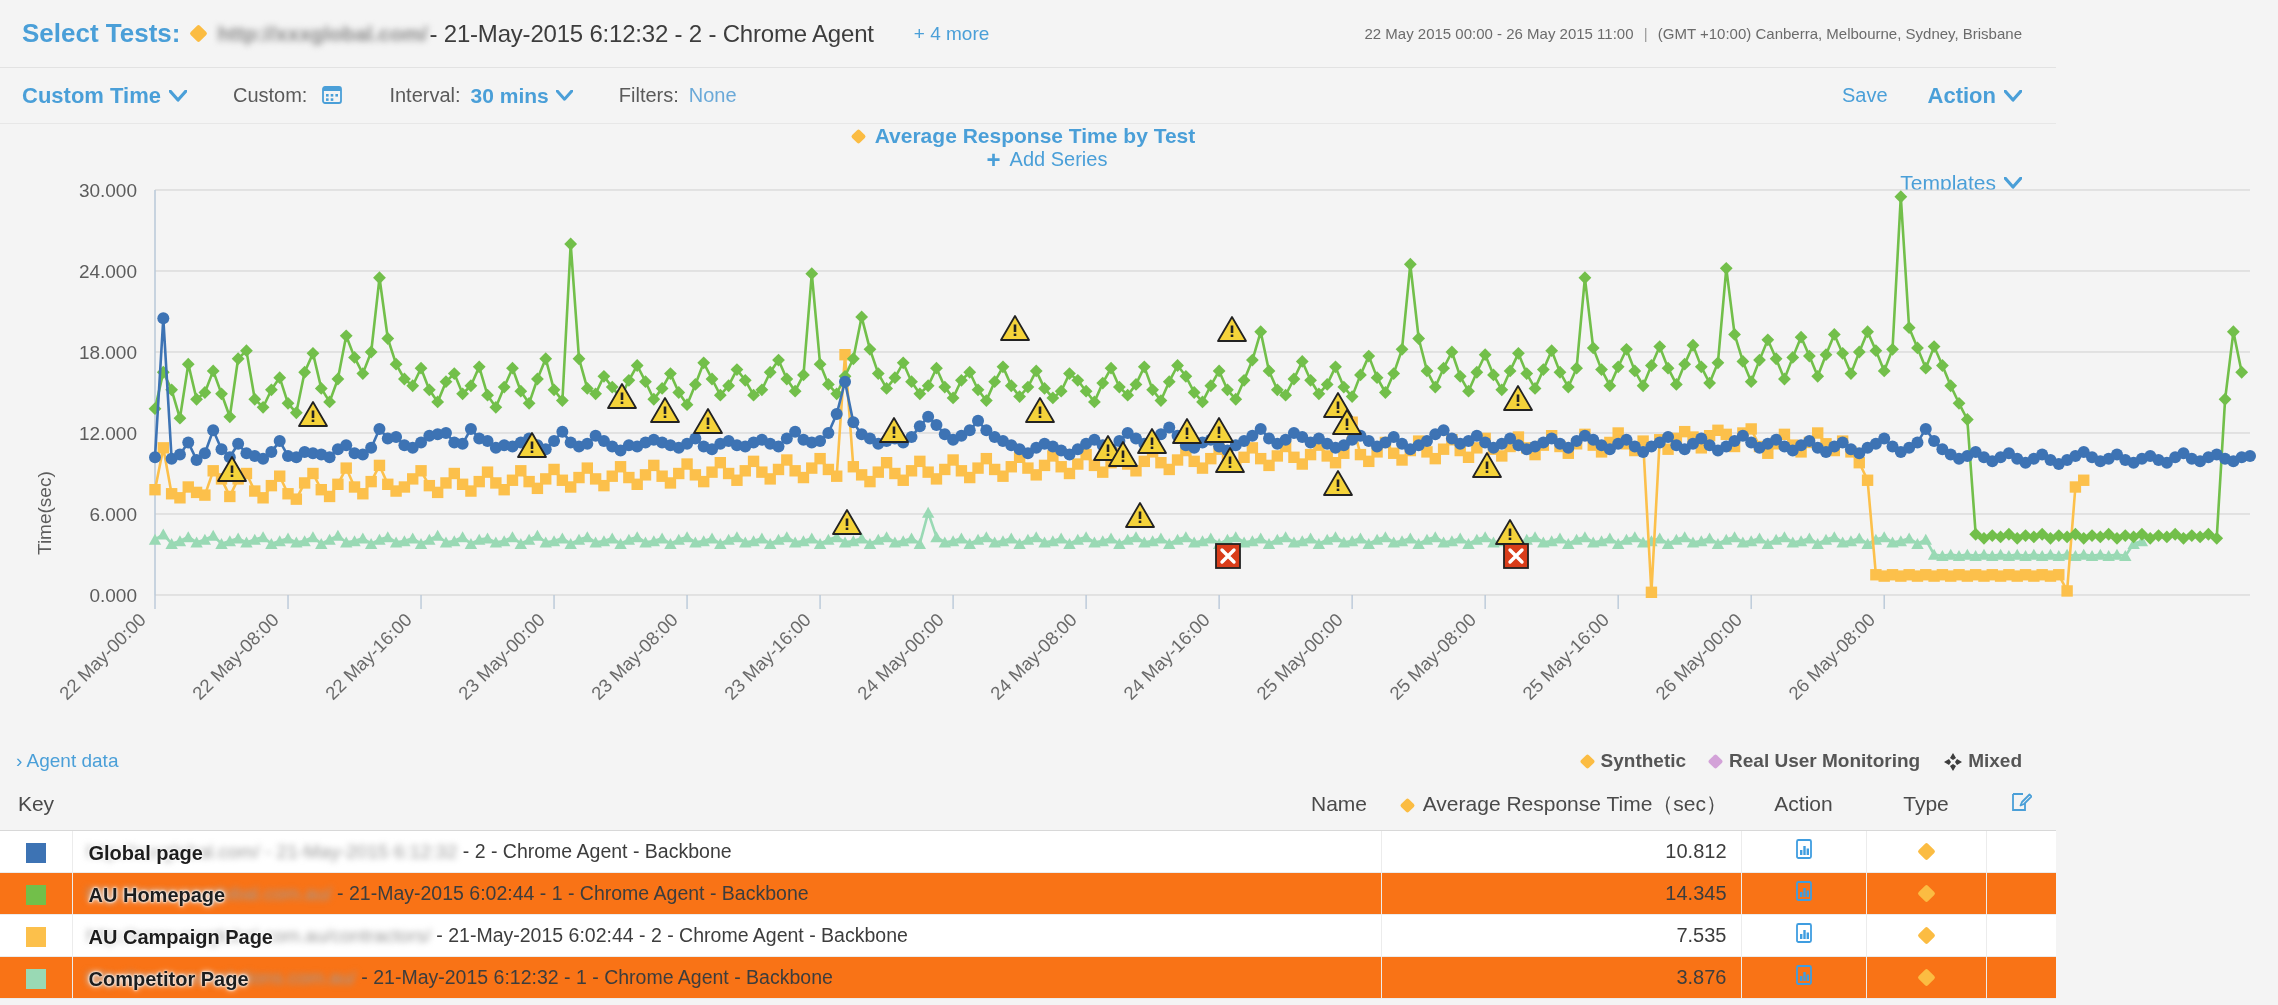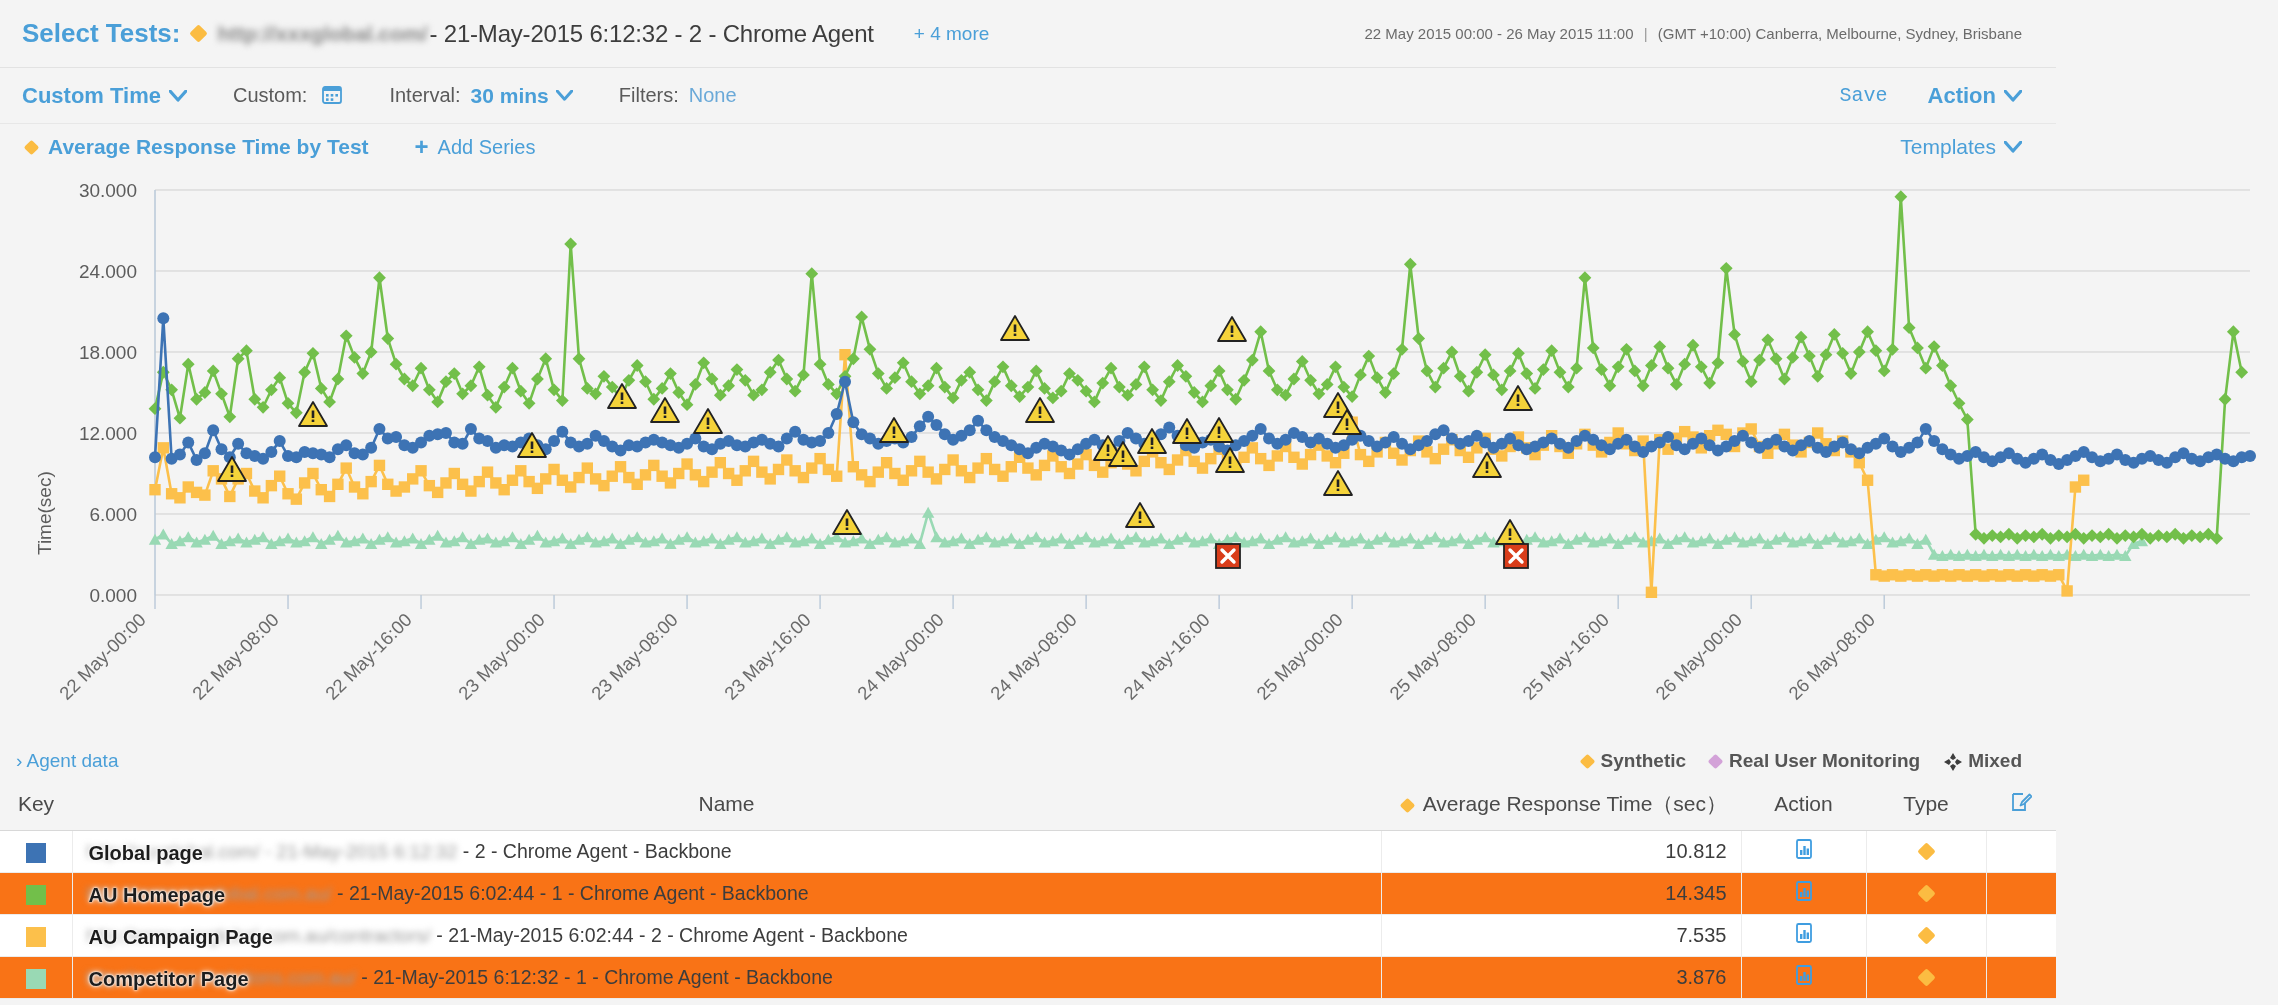--- a/index.html
+++ b/index.html
@@ -53,26 +53,27 @@
     padding: 0 34px 0 22px;
     border-bottom: 1px solid #e7e7e7;
   }
   .tb-link { color: #4a9fd8; font-size: 22px; font-weight: 600; display: inline-flex; align-items: center; gap: 8px; }
   .caret { font-size: 16px; line-height: 1; }
   .tb-static { color: #5a5a5a; font-size: 20px; margin-left: 46px; }
   .tb-val { color: #4a9fd8; font-size: 21px; font-weight: 600; margin-left: 10px; display: inline-flex; align-items: center; gap: 7px; }
   .tb-none { color: #6aa9d8; font-size: 20px; margin-left: 10px; }
   .cal-icon { margin-left: 14px; display: inline-block; }
   .tb-right { margin-left: auto; display: flex; align-items: center; gap: 40px; }
-  .tb-save { color: #4a9fd8; font-size: 20px; font-family: Liberation Mono, monospace; }
+  .tb-save { color: #4a9fd8; font-size: 20px; }
 
   
   .series-row {
     height: 46px; display: flex; align-items: center;
     padding: 0 34px 0 26px;
+    flex-direction: column;
   }
   .series-name { color: #4a9fd8; font-size: 21px; font-weight: bold; display: inline-flex; align-items: center; gap: 11px; }
   .add-series { color: #4a9fd8; font-size: 20px; margin-left: 46px; display: inline-flex; align-items: center; gap: 9px; }
   .plus { font-weight: bold; font-size: 24px; line-height: 0.8; }
 
   
   .chart-wrap { position: relative; height: 570px; }
   .chart-svg { display: block; }
   .ylabel {
     position: absolute; left: 34px; top: 385px;
@@ -84,21 +85,21 @@
   .belowchart { display: flex; align-items: center; padding: 0 34px 0 16px; height: 42px; }
   .hide-data { color: #4a9fd8; font-size: 19px; }
   .legend { margin-left: auto; display: flex; align-items: center; gap: 10px; font-size: 19px; color: #555; }
   .legend span.lg-item { display: inline-flex; align-items: center; gap: 8px; margin-left: 14px; font-weight: bold; }
   .mixed-ic { display: inline-block; width: 16px; height: 16px; position: relative; }
 
   
   .tbl { width: 100%; border-collapse: collapse; font-size: 20px; table-layout: fixed; }
   .tbl th {
     font-weight: normal; color: #4a4a4a; font-size: 21px;
-    padding: 8px 14px 12px 14px; text-align: center; background: #f4f4f4;
+    padding: 8px 14px 12px 14px; text-align: right; background: #f4f4f4;
     border-bottom: 1px solid #d8d8d8;
   }
   .tbl td { padding: 0 14px; height: 42px; border-bottom: 1px solid #ececec; color: #3d3d3d; }
   .tbl tr.even td { background: #ffffff; }
   .tbl tr.odd td { background: #f97316; }
   .col-key { width: 72px; text-align: center !important; }
   .col-name { width: auto; }
   .col-avg { width: 360px; text-align: right !important; }
   .col-action { width: 125px; text-align: center !important; }
   .col-type { width: 120px; text-align: center !important; }

